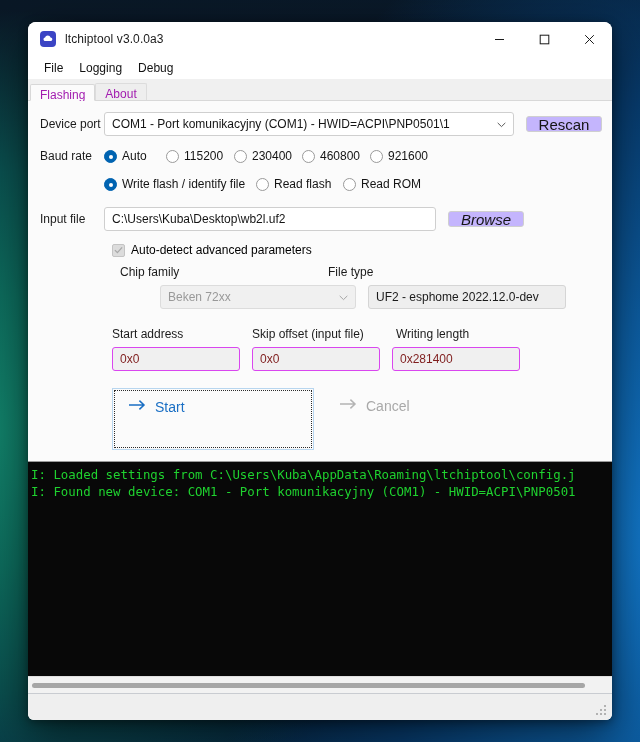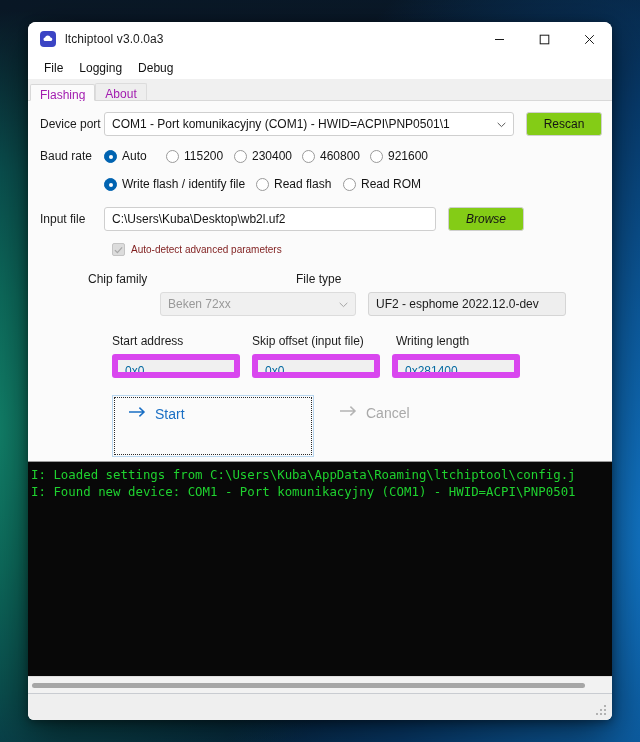--- a/index.html
+++ b/index.html
@@ -149,22 +149,22 @@
     border-radius: 3px;
     font-size: 12px;
     color: #141414;
     padding: 0 7px;
     line-height: 22px;
     white-space: nowrap;
     overflow: hidden;
   }
   .tinput.disabled {
     background: #f0f0f0;
-    border: 6px solid #d946ef;
-    color: #0369a1;
+    border: 1px solid #d946ef;
+    color: #7f1d1d;
   }
   .tinput.readonly {
     background: #eeeeee;
     border: 1px solid #d5d5d5;
     color: #1b1b1b;
   }
 
   .combo {
     position: relative;
     box-sizing: border-box;
@@ -186,26 +186,26 @@
   }
   .chev {
     position: absolute;
     right: 7px; top: 0;
     height: 24px;
     display: flex; align-items: center;
   }
 
   .btn {
     box-sizing: border-box;
-    height: 24px;
+    height: 16px;
     min-width: 72px;
     border: 1px solid #cfcfcf;
     border-radius: 3px;
-    background: #84cc16;
-    font-size: 12px;
+    background: #c4b5fd;
+    font-size: 15px;
     color: #141414;
     display: flex;
     align-items: center;
     justify-content: center;
   }
 
   
   .radio-wrap { display: inline-flex; align-items: flex-end; white-space: nowrap; }
   .radio {
     width: 13px; height: 13px;
@@ -235,21 +235,21 @@
   .cbx {
     width: 13px; height: 13px;
     box-sizing: border-box;
     border: 1px solid #c4c4c4;
     background: #dcdcdc;
     margin-right: 6px;
     flex: 0 0 13px;
     display: flex; align-items: center; justify-content: center;
     border-radius: 2px;
   }
-  .cbx-label { font-size: 10px; color: #7f1d1d; }
+  .cbx-label { font-size: 12px; color: #000000; }
 
   .field-label {
     font-size: 12px;
     color: #1b1b1b;
     white-space: nowrap;
   }
 
   
   .bigbtn {
     box-sizing: border-box;
@@ -438,21 +438,21 @@
 
     <div class="row" style="margin-top:12px;padding-left:84px;">
       <span class="cbx">
         <svg width="9" height="8" viewBox="0 0 9 8">
             <path d="M.9 4.1l2.5 2.5L8.1 1.4" stroke="#a8a8a8" stroke-width="1.3" fill="none"></path>
           </svg>
       </span>
       <span class="cbx-label">Auto-detect advanced parameters</span>
     </div>
 
-    <div class="row" style="margin-top:16px;padding-left:60px;">
+    <div class="row" style="margin-top:8px;padding-left:92px;">
       <div class="field-label" style="width:208px;">Chip family</div>
       <div class="field-label">File type</div>
     </div>
     <div class="row" style="margin-top:6px;padding-left:84px;margin-left:48px;">
       <div class="combo disabled" style="width:196px;">
         <span>Beken 72xx</span>
         <span class="chev">
           <svg width="9" height="6" viewBox="0 0 9 6">
               <path d="M.7.9L4.5 4.6 8.3.9" stroke="#a5a5a5" stroke-width="1" fill="none"></path>
             </svg>

